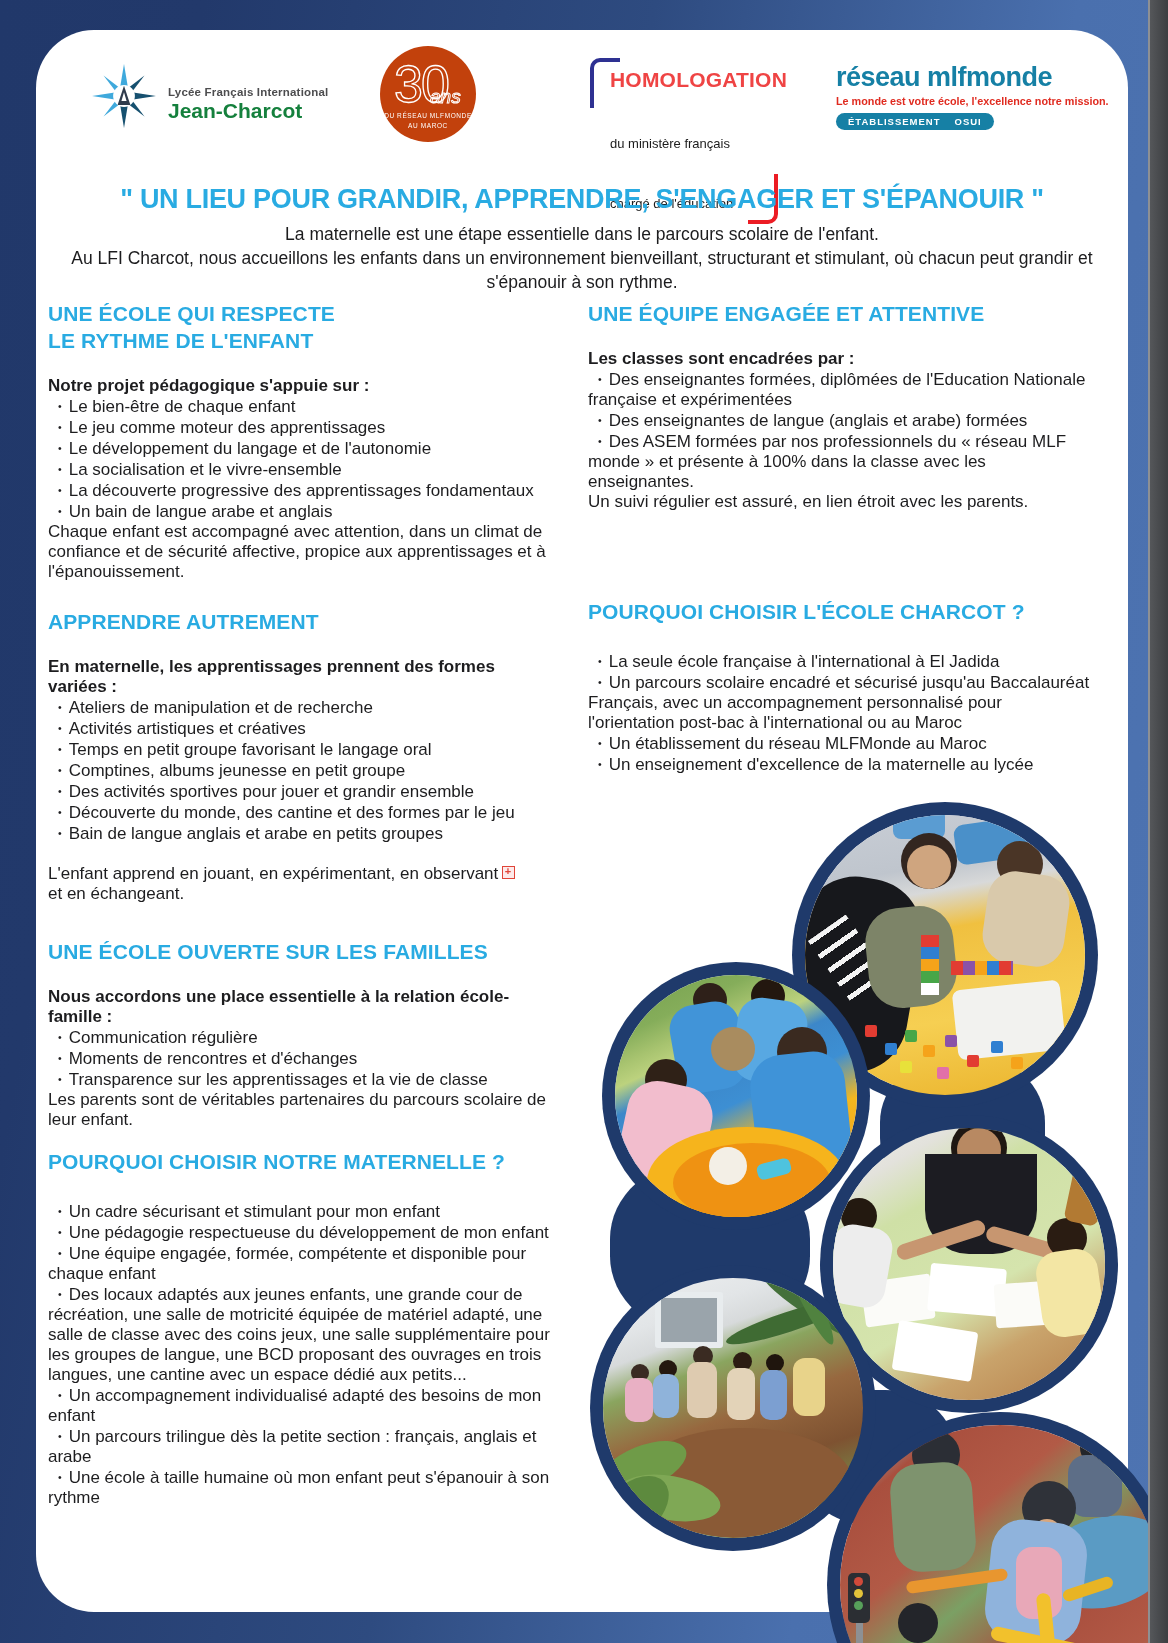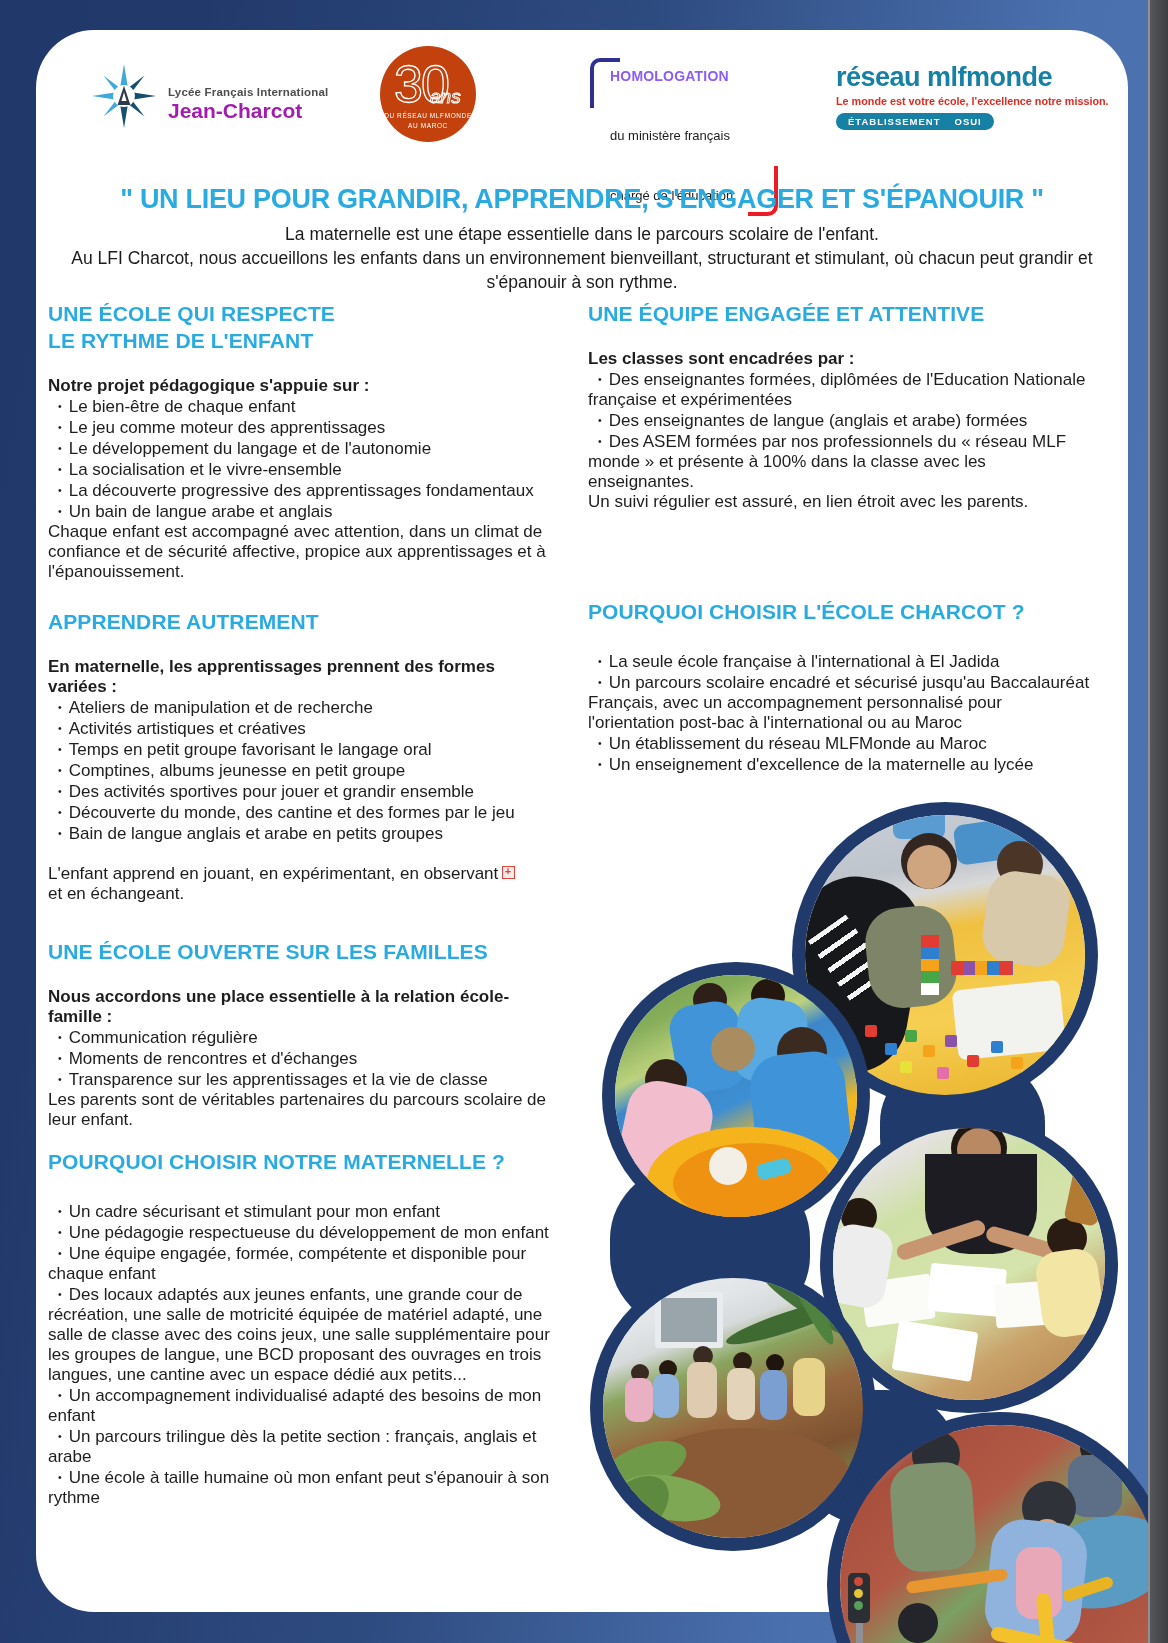--- a/index.html
+++ b/index.html
@@ -4,28 +4,28 @@
 <style>
   html,body{margin:0;padding:0;background:#2a2a2e;}
   .stage{position:relative;width:1168px;height:1643px;overflow:hidden;
          font-family:"Liberation Sans","DejaVu Sans",sans-serif;
          background:linear-gradient(100deg,#21386A 0%,#22396B 14%,#2E4B80 45%,#4A70AE 74%,#4E74B2 100%);}
   
   .card{position:absolute;left:36px;top:30px;width:1092px;height:1582px;background:#ffffff;border-radius:58px;}
   
   .logo-charcot{position:absolute;left:56px;top:28px;display:flex;align-items:center;gap:12px;}
   .charcot-text .l1{font-size:11.5px;font-weight:700;color:#4d4d4f;letter-spacing:.2px;margin-top:16px;}
-  .charcot-text .l2{font-size:21px;font-weight:700;color:#a21caf;margin-top:1px;}
+  .charcot-text .l2{font-size:21px;font-weight:700;color:#15803d;margin-top:1px;}
   .logo-30{position:absolute;left:344px;top:16px;width:96px;height:96px;border-radius:50%;background:#c2410c;color:#fff;}
   .logo-30 .n{position:absolute;left:14px;top:8px;font-size:52px;font-weight:400;color:transparent;-webkit-text-stroke:1.3px #ffffff;letter-spacing:-2px;}
   .logo-30 .a{position:absolute;left:50px;top:40px;font-size:19px;font-style:italic;color:transparent;-webkit-text-stroke:1px #ffffff;}
   .logo-30 .s1{position:absolute;left:0;right:0;top:66px;text-align:center;font-size:6.5px;letter-spacing:.6px;}
   .logo-30 .s2{position:absolute;left:0;right:0;top:76px;text-align:center;font-size:6.5px;letter-spacing:.6px;}
   .logo-homologation{position:absolute;left:566px;top:32px;width:150px;padding:6px 4px 8px 8px;}
-  .logo-homologation .hm-title{font-size:14px;font-weight:700;color:#8b5cf6;letter-spacing:.2px;}
+  .logo-homologation .hm-title{font-size:21px;font-weight:700;color:#ef4444;letter-spacing:.2px;}
   .logo-homologation .hm-l{font-size:13px;color:#1c1c1c;line-height:16px;margin-top:44px;}
   .hm-corner-blue{position:absolute;left:-12px;top:-4px;width:26px;height:46px;border-left:4px solid #2E3192;border-top:4px solid #2E3192;border-top-left-radius:10px;}
   .hm-corner-red{position:absolute;right:-14px;bottom:-4px;width:26px;height:46px;border-right:4px solid #EC1C24;border-bottom:4px solid #EC1C24;border-bottom-right-radius:10px;}
   .logo-mlf{position:absolute;left:800px;top:32px;}
   .logo-mlf .name{font-size:27px;font-weight:700;color:#1680A5;letter-spacing:-.5px;}
   .logo-mlf .tagline{font-size:10.8px;font-weight:700;color:#E02B20;margin-top:2px;}
   .logo-mlf .pill{display:inline-flex;gap:14px;margin-top:6px;background:#1680A5;color:#fff;font-size:9.5px;font-weight:700;letter-spacing:1px;padding:3px 12px;border-radius:10px;}
   
   .title{position:absolute;left:0;right:0;top:136px;text-align:center;color:#29ABE2;font-size:27px;font-weight:800;letter-spacing:-.3px;}
   .intro{position:absolute;left:50%;transform:translateX(-50%);top:174px;width:1030px;text-align:center;color:#1c1c1e;font-size:17.5px;line-height:24px;font-weight:500;}

